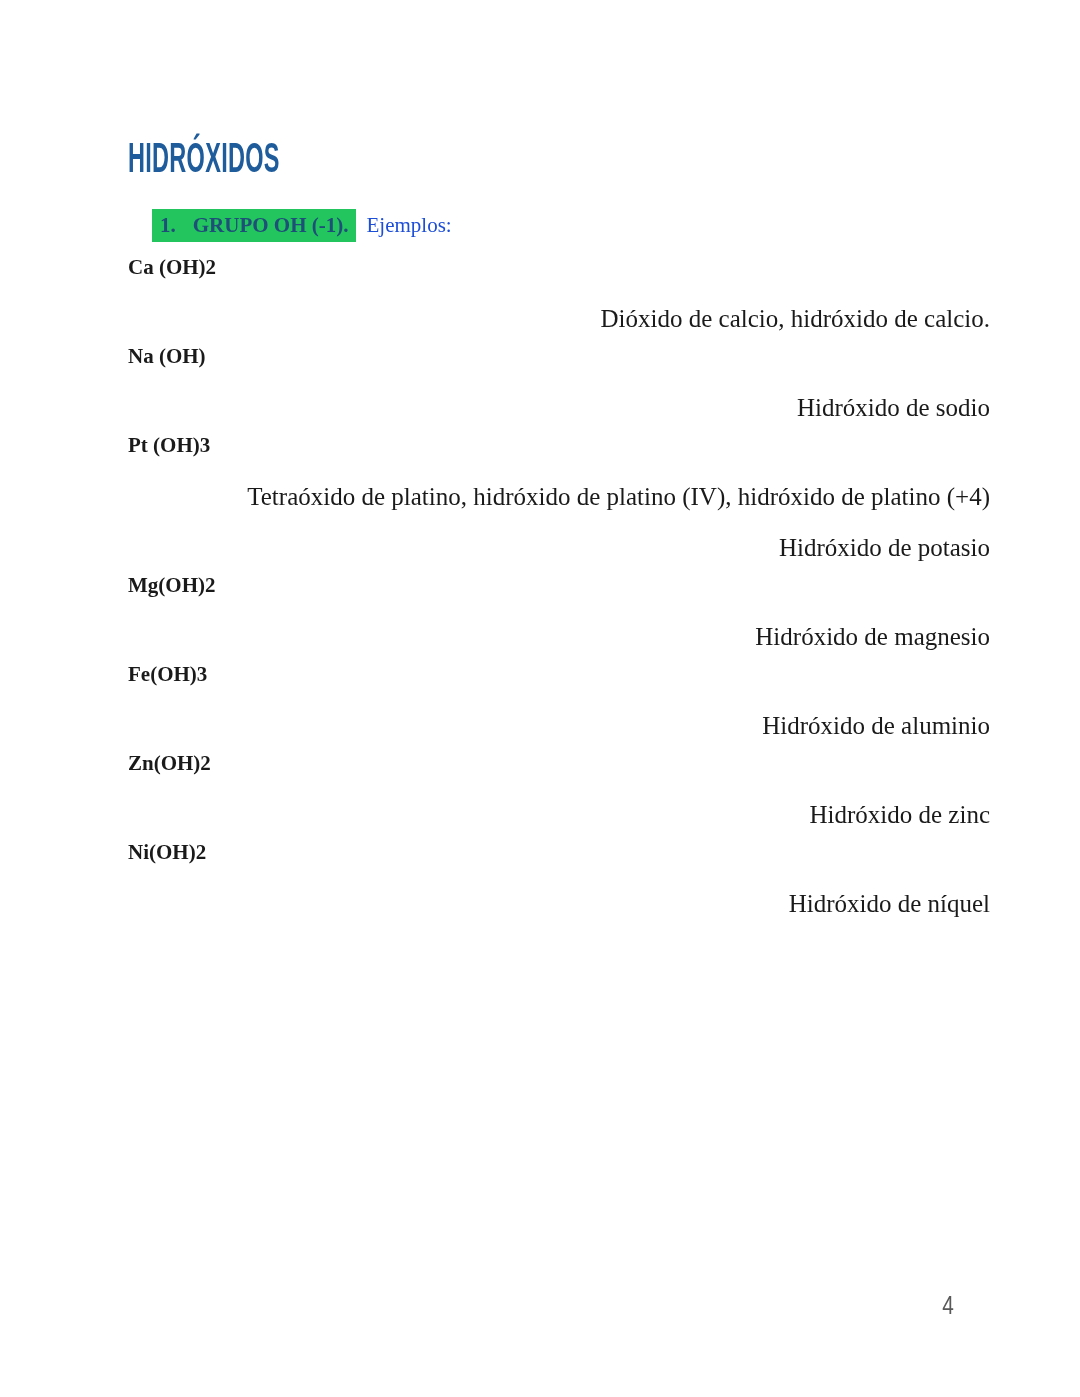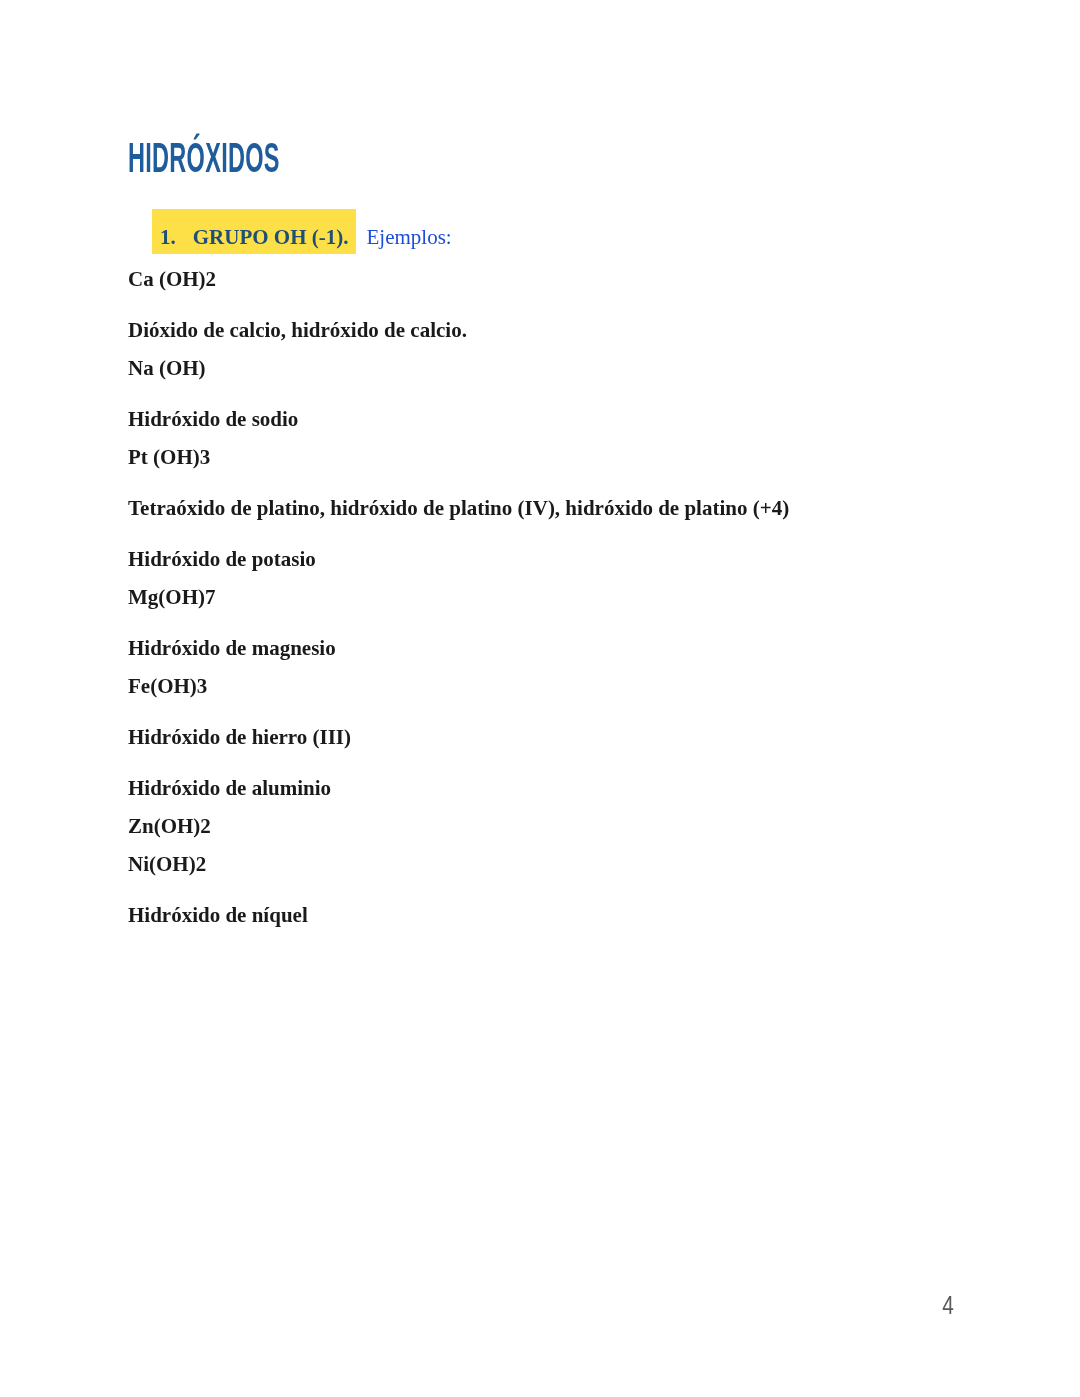--- a/index.html
+++ b/index.html
@@ -37,44 +37,45 @@
   }
   .list-line {
     margin-top: 31px;
     padding-left: 24px;
     font-size: 21px;
     line-height: 28px;
     white-space: nowrap;
   }
   .hl {
     display: inline-block;
-    background: #fde047;
+    background: #22c55e;
     color: #1f4e79;
     font-weight: 700;
-    padding: 14px 8px 3px 8px;
+    padding: 2px 8px 3px 8px;
   }
   .list-number {
     display: inline-block;
     margin-right: 17px;
   }
   .examples-label {
     margin-left: 10px;
     color: #1d4ed8;
   }
   .entry-formula {
     margin: 13px 0 0 0;
     font-size: 21px;
     line-height: 25px;
     font-weight: 700;
   }
   .entry-desc {
     margin: 26px 0 0 0;
-    font-size: 21px;
+    font-size: 25px;
     line-height: 25px;
-    font-weight: 700;
+    font-weight: 400;
+    text-align: right;
   }
   .page-number {
     position: absolute;
     left: 918px;
     top: 1290px;
     width: 60px;
     text-align: center;
     font-family: "Liberation Sans", sans-serif;
     font-size: 26px;
     color: #595959;
@@ -98,29 +99,29 @@
     <p class="entry-desc">Dióxido de calcio, hidróxido de calcio.</p>
 
     <p class="entry-formula">Na (OH)</p>
     <p class="entry-desc">Hidróxido de sodio</p>
 
     <p class="entry-formula">Pt (OH)3</p>
     <p class="entry-desc">Tetraóxido de platino, hidróxido de platino (IV), hidróxido de platino (+4)</p>
 
     <p class="entry-desc">Hidróxido de potasio</p>
 
-    <p class="entry-formula">Mg(OH)7</p>
+    <p class="entry-formula">Mg(OH)2</p>
     <p class="entry-desc">Hidróxido de magnesio</p>
 
     <p class="entry-formula">Fe(OH)3</p>
-    <p class="entry-desc">Hidróxido de hierro (III)</p>
 
     <p class="entry-desc">Hidróxido de aluminio</p>
 
     <p class="entry-formula">Zn(OH)2</p>
+    <p class="entry-desc">Hidróxido de zinc</p>
 
     <p class="entry-formula">Ni(OH)2</p>
     <p class="entry-desc">Hidróxido de níquel</p>
 
   </div>
 
   <div class="page-number">4</div>
 </div>
 
 </body></html>

